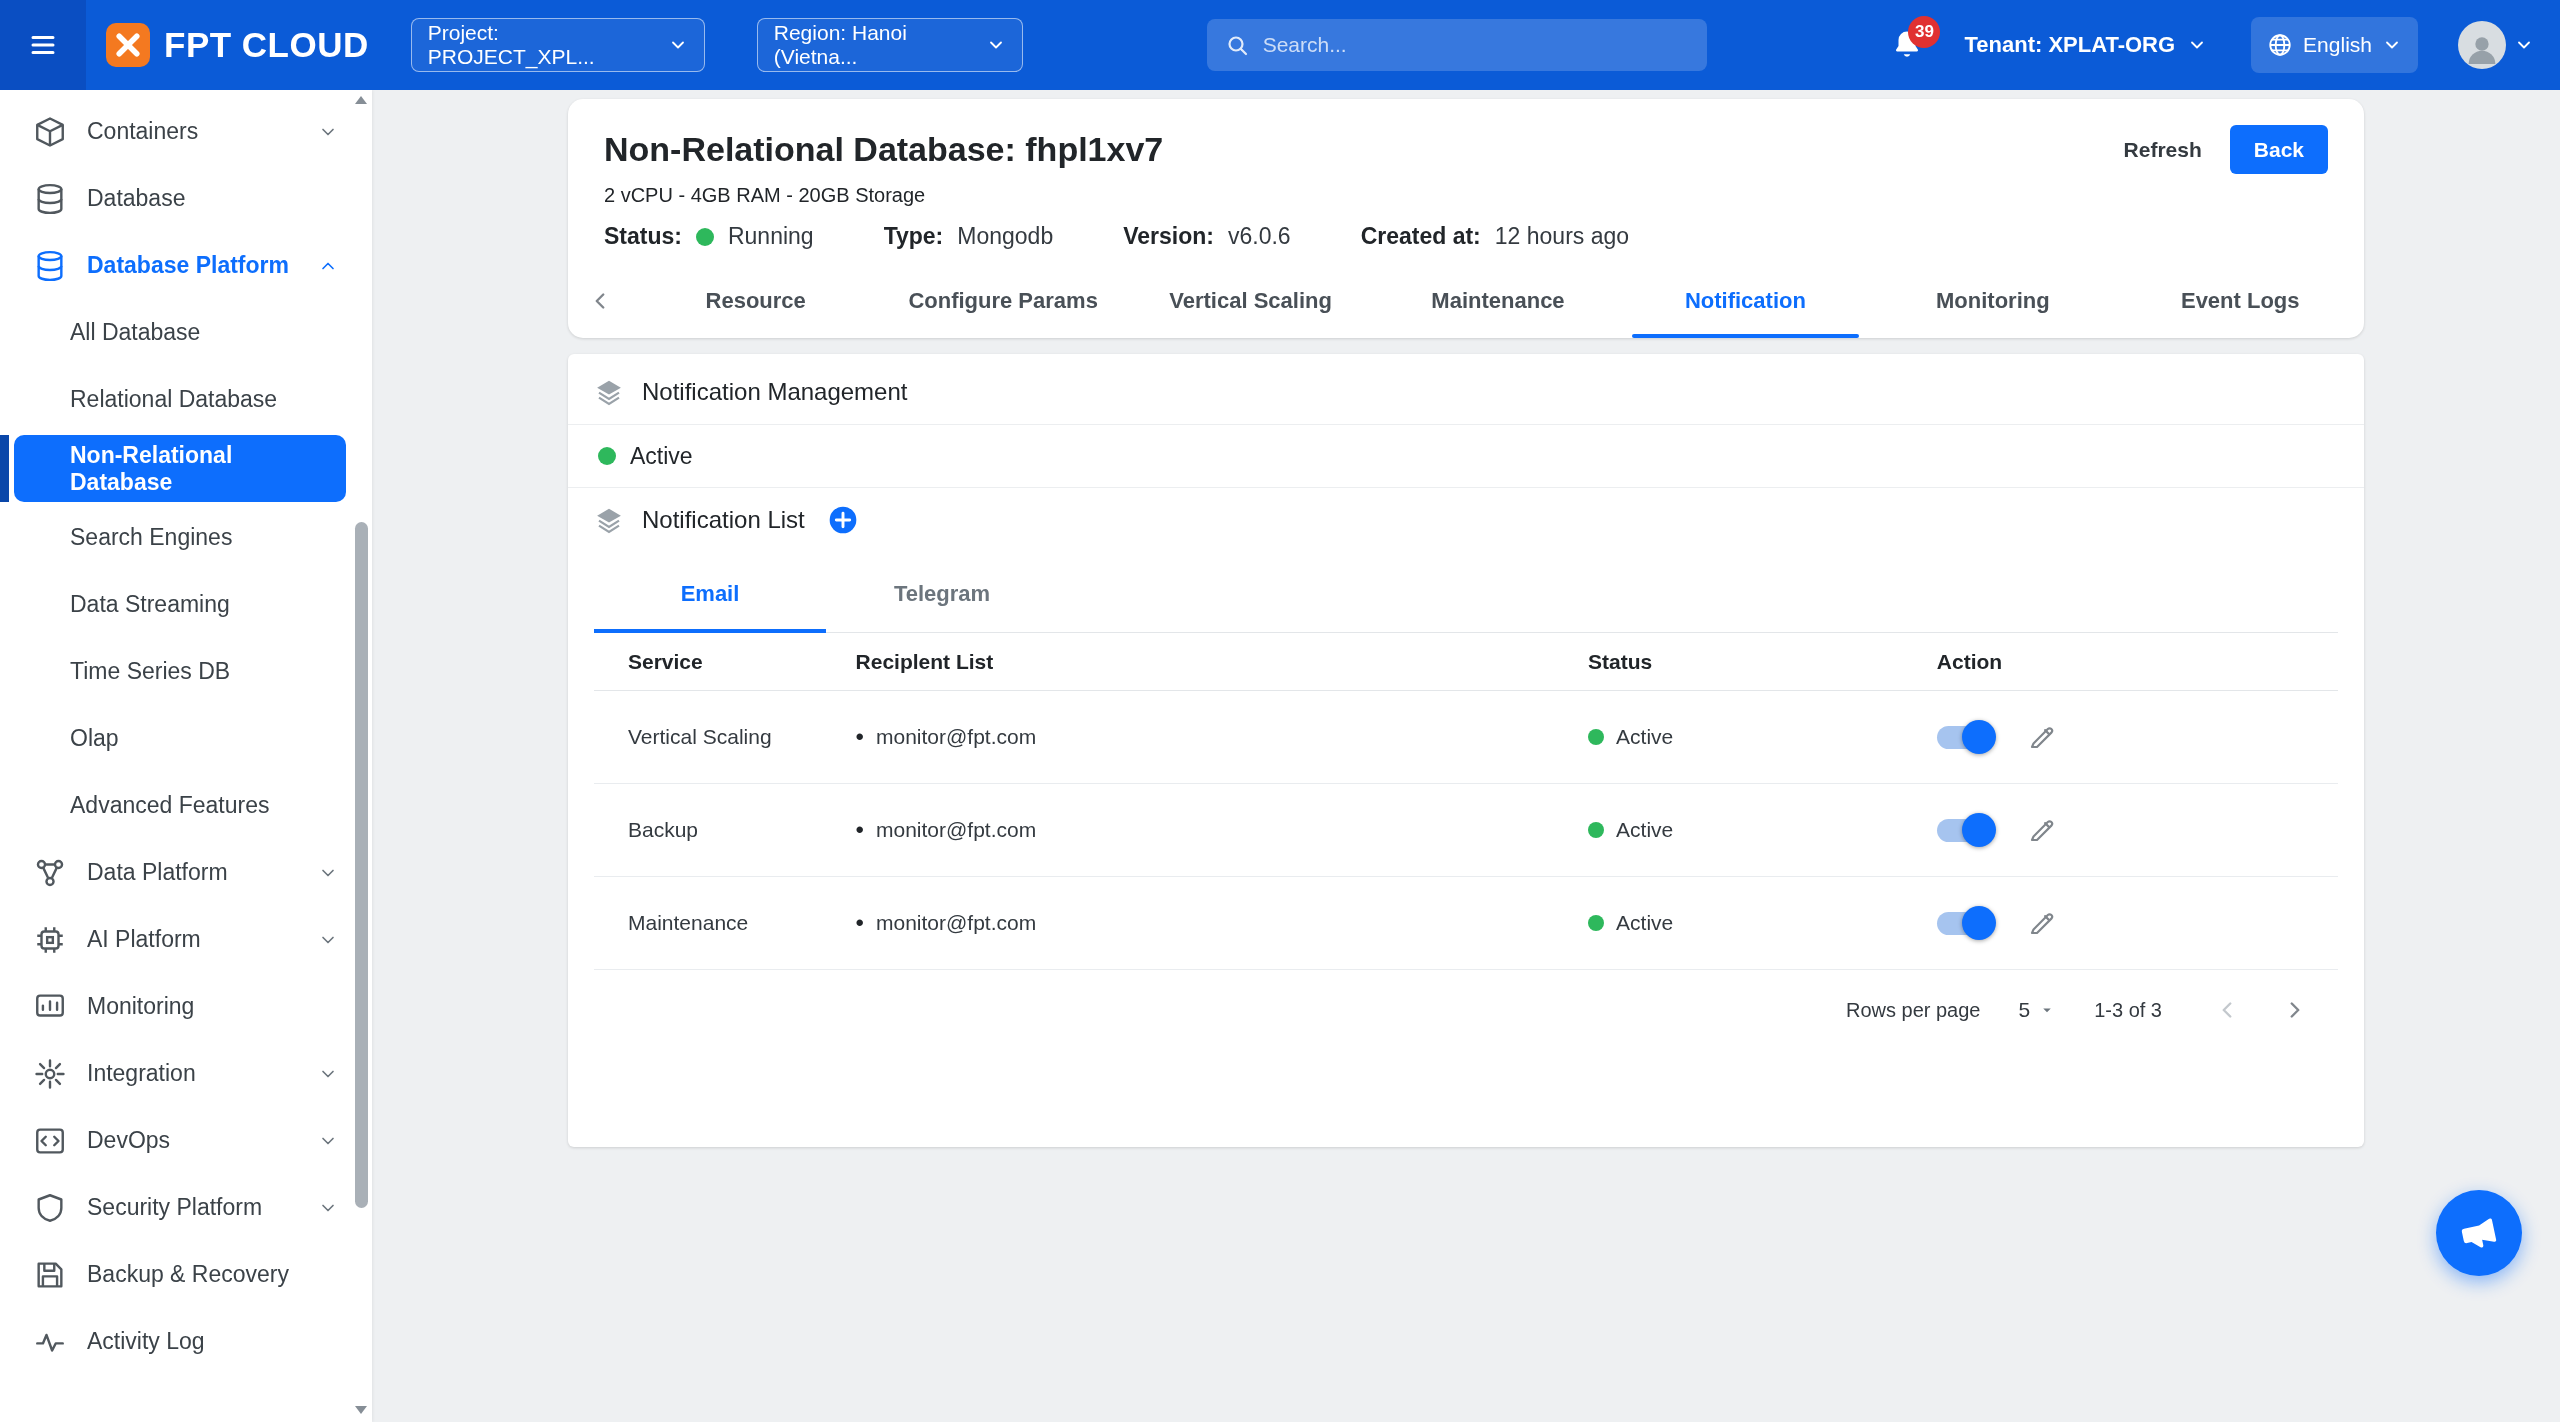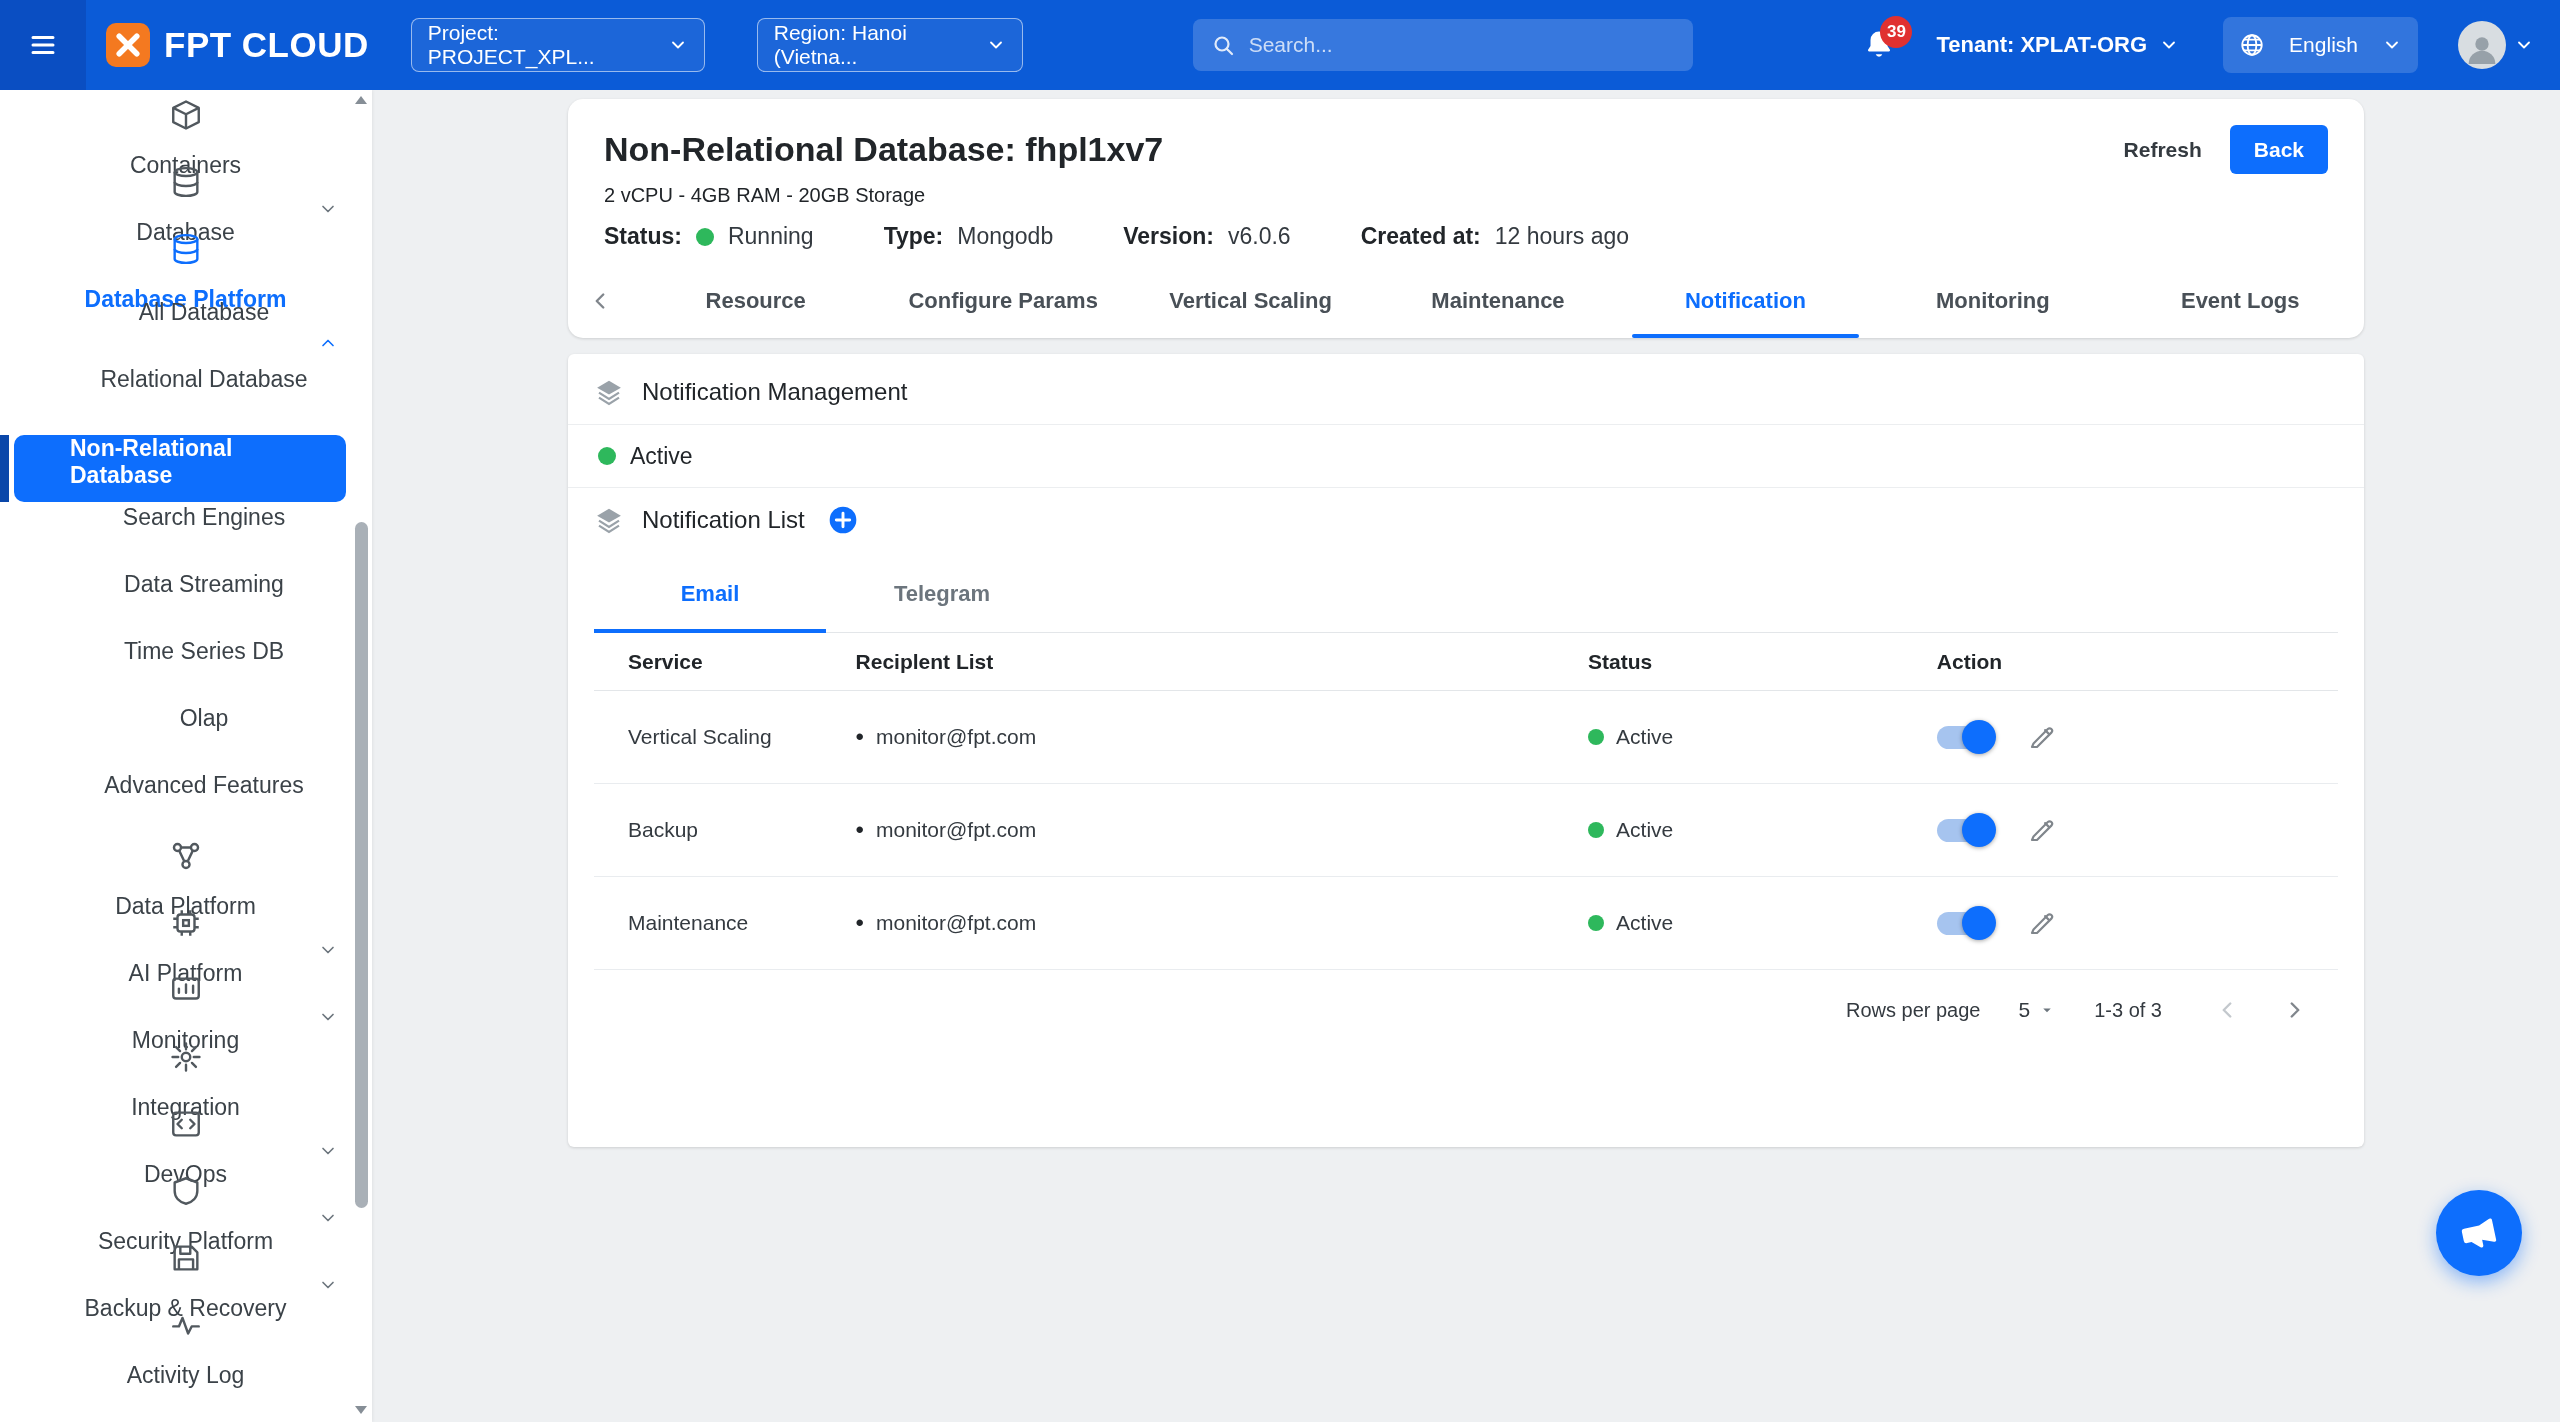--- a/index.html
+++ b/index.html
@@ -41,34 +41,34 @@
   .searchbox input::placeholder { color: rgba(255,255,255,.75); }
   .bell-wrap { position: relative; margin-right: 40px; cursor: pointer; flex: none; }
   .badge {
     position: absolute; top: -12px; right: -16px; min-width: 32px; height: 32px;
     background: #e03131; border-radius: 16px; color: #fff; font-size: 17px; font-weight: bold;
     display: flex; align-items: center; justify-content: center; padding: 0 6px;
   }
   .tenant { display: flex; align-items: center; gap: 12px; font-size: 22px; font-weight: bold; margin-right: 44px; cursor: pointer; flex: none; }
   .lang-pill {
     height: 56px; border-radius: 8px; background: rgba(255,255,255,.16);
-    display: flex; align-items: center; gap: 24px; padding: 0 16px; font-size: 21px; cursor: pointer; margin-right: 40px; flex: none;
+    display: flex; align-items: center; gap: 10px; padding: 0 16px; font-size: 21px; cursor: pointer; margin-right: 40px; flex: none;
   }
   .avatar-group { display: flex; align-items: center; gap: 8px; margin-right: 26px; cursor: pointer; flex: none; }
   .avatar { width: 48px; height: 48px; border-radius: 50%; background: #d8dde1; display: flex; align-items: flex-end; justify-content: center; overflow: hidden; }
 
   
   .sidebar {
     position: absolute; top: 90px; left: 0; bottom: 0; width: 372px;
     background: #fff; z-index: 10; box-shadow: 1px 0 3px rgba(0,0,0,.06);
   }
   .side-list { position: absolute; top: 8px; left: 0; right: 20px; }
   .side-item {
     height: 67px; display: flex; align-items: center; gap: 20px;
-    padding: 0 14px 0 33px; font-size: 23px; color: #3b4248; cursor: pointer; position: relative; flex-direction: column;
+    padding: 0 14px 0 33px; font-size: 23px; color: #3b4248; cursor: pointer; position: relative;
   }
   .side-item .sicon { width: 34px; height: 34px; color: #51585e; flex: none; }
   .side-item .chev { margin-left: auto; color: #6c757d; flex: none; }
   .side-item.sub { padding-left: 70px; }
   .side-item.expanded, .side-item.expanded .sicon, .side-item.expanded .chev { color: #0d6efd; font-weight: bold; }
   .side-item.active {
     background: #0d6efd; color: #fff; border-radius: 10px;
     margin: 2px 6px 2px 14px; padding-left: 56px; font-weight: bold;
   }
   .side-item.active::before {

